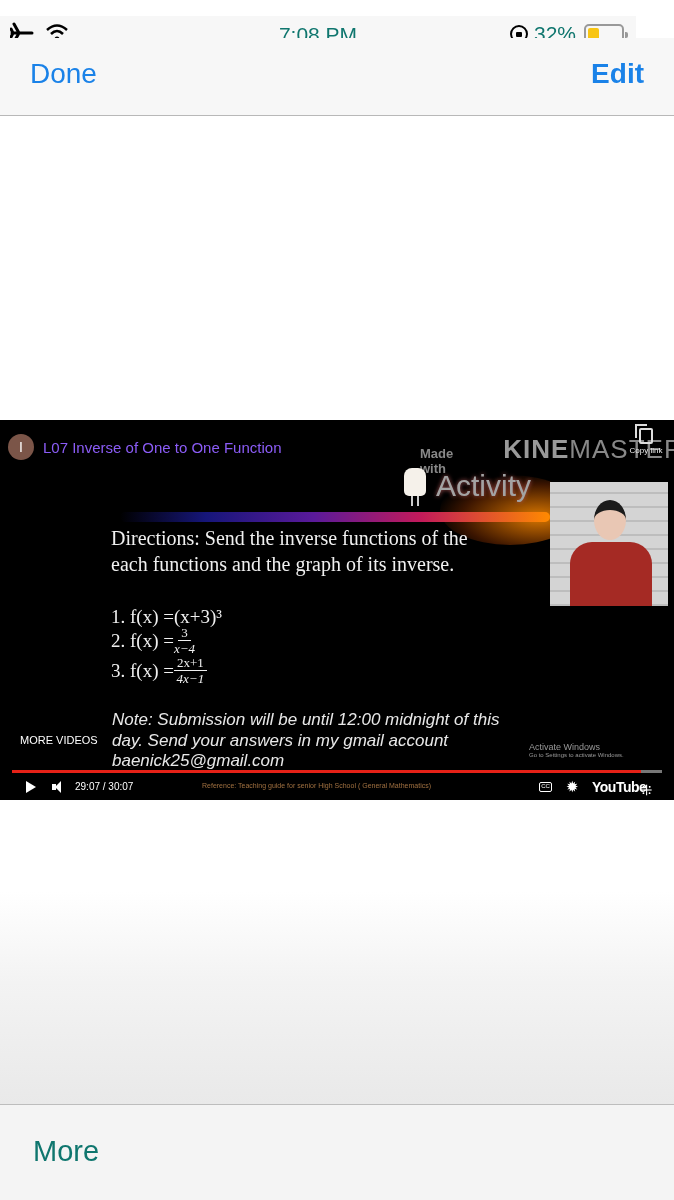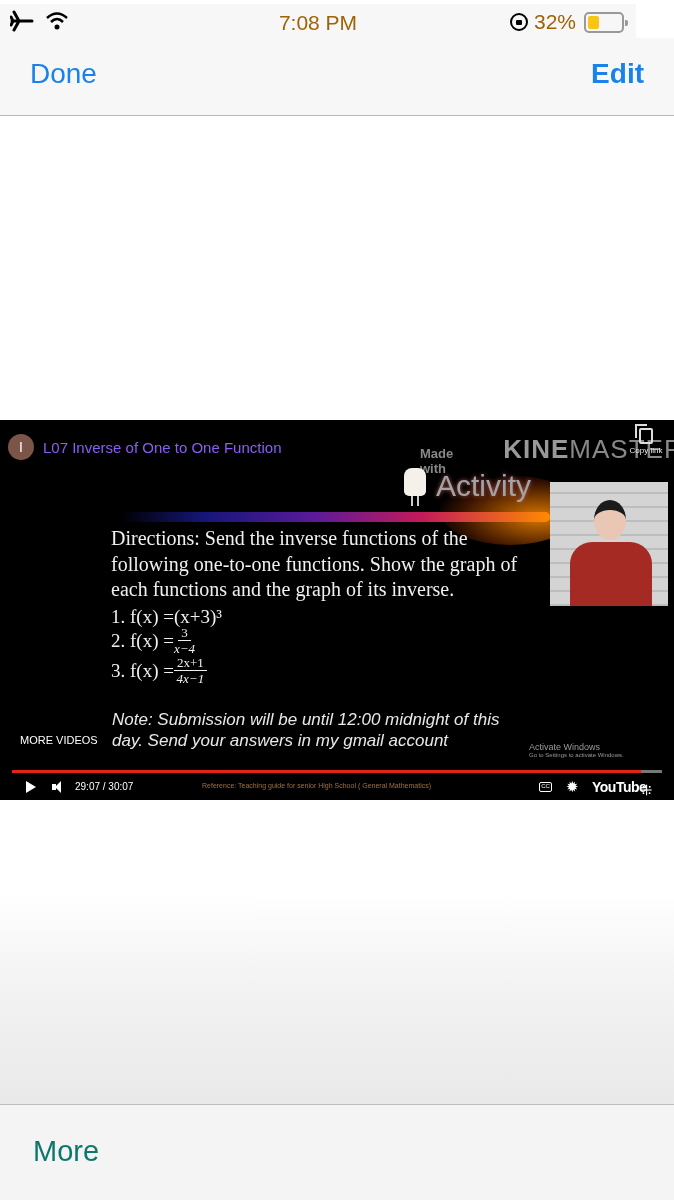--- a/index.html
+++ b/index.html
@@ -1,20 +1,20 @@
 <!DOCTYPE html>
 <html><head>
 <meta charset="utf-8">
 <style>
   * { box-sizing: border-box; margin: 0; padding: 0; }
   html, body { width: 674px; height: 1200px; overflow: hidden; background: #ffffff; font-family: "Liberation Sans", sans-serif; }
   .screen { position: relative; width: 674px; height: 1200px; }
 
   
-  .status-bar { position: absolute; top: 4px; left: 0; width: 636px; height: 38px; background: #f7f7f7; color: #a16207; }
+  .status-bar { position: absolute; top: 16px; left: 0; width: 636px; height: 38px; background: #f7f7f7; color: #0f766e; }
   .status-left { position: absolute; left: 10px; top: 6px; display: flex; align-items: center; gap: 12px; }
   .status-time { position: absolute; left: 0; right: 0; top: 7px; text-align: center; font-size: 21px; }
   .status-right { position: absolute; right: 12px; top: 6px; display: flex; align-items: center; gap: 6px; font-size: 21px; }
   .lock-rot { width: 18px; height: 18px; border: 2px solid #000; border-radius: 50%; position: relative; }
   .lock-rot::after { content: ""; position: absolute; left: 4px; top: 5px; width: 6px; height: 5px; background: #000; border-radius: 1px; }
   .battery { position: relative; width: 40px; height: 21px; border: 2px solid #999; border-radius: 5px; margin-left: 2px; }
   .battery-fill { position: absolute; left: 2px; top: 2px; bottom: 2px; background: #f8c514; border-radius: 2px; }
   .battery-tip { position: absolute; right: -6px; top: 6px; width: 3px; height: 6px; background: #999; border-radius: 0 2px 2px 0; }
 
   
@@ -149,21 +149,20 @@
       <span class="activity-text">Activity</span>
     </div>
 
     <div class="webcam">
       <div class="body"></div>
       <div class="head"></div>
     </div>
 
     <div class="slide-text">
       <div>Directions: Send the inverse functions of the</div>
-      <div>following one-to-one functions. Show the graph of</div>
       <div>each functions and the graph of its inverse.</div>
     </div>
 
     <div class="eq eq1">
       <span>1. f(x) =</span>
       <span>(x+3)³</span>
     </div>
     <div class="eq eq2">
       <span>2. f(x) =</span>
       <span class="frac">
@@ -175,20 +174,21 @@
       <span>3. f(x) =</span>
       <span class="frac">
         <span class="num">2x+1</span>
         <span class="den">4x−1</span>
       </span>
     </div>
 
     <div class="note">
       <div>Note: Submission will be until 12:00 midnight of this</div>
       <div>day. Send your answers in my gmail account</div>
+      <div>baenick25@gmail.com</div>
     </div>
 
     <span class="more-videos">MORE VIDEOS</span>
 
     <div class="activate">
       <div class="activate-title">Activate Windows</div>
       <div class="activate-sub">Go to Settings to activate Windows.</div>
     </div>
 
     <div class="progress">

